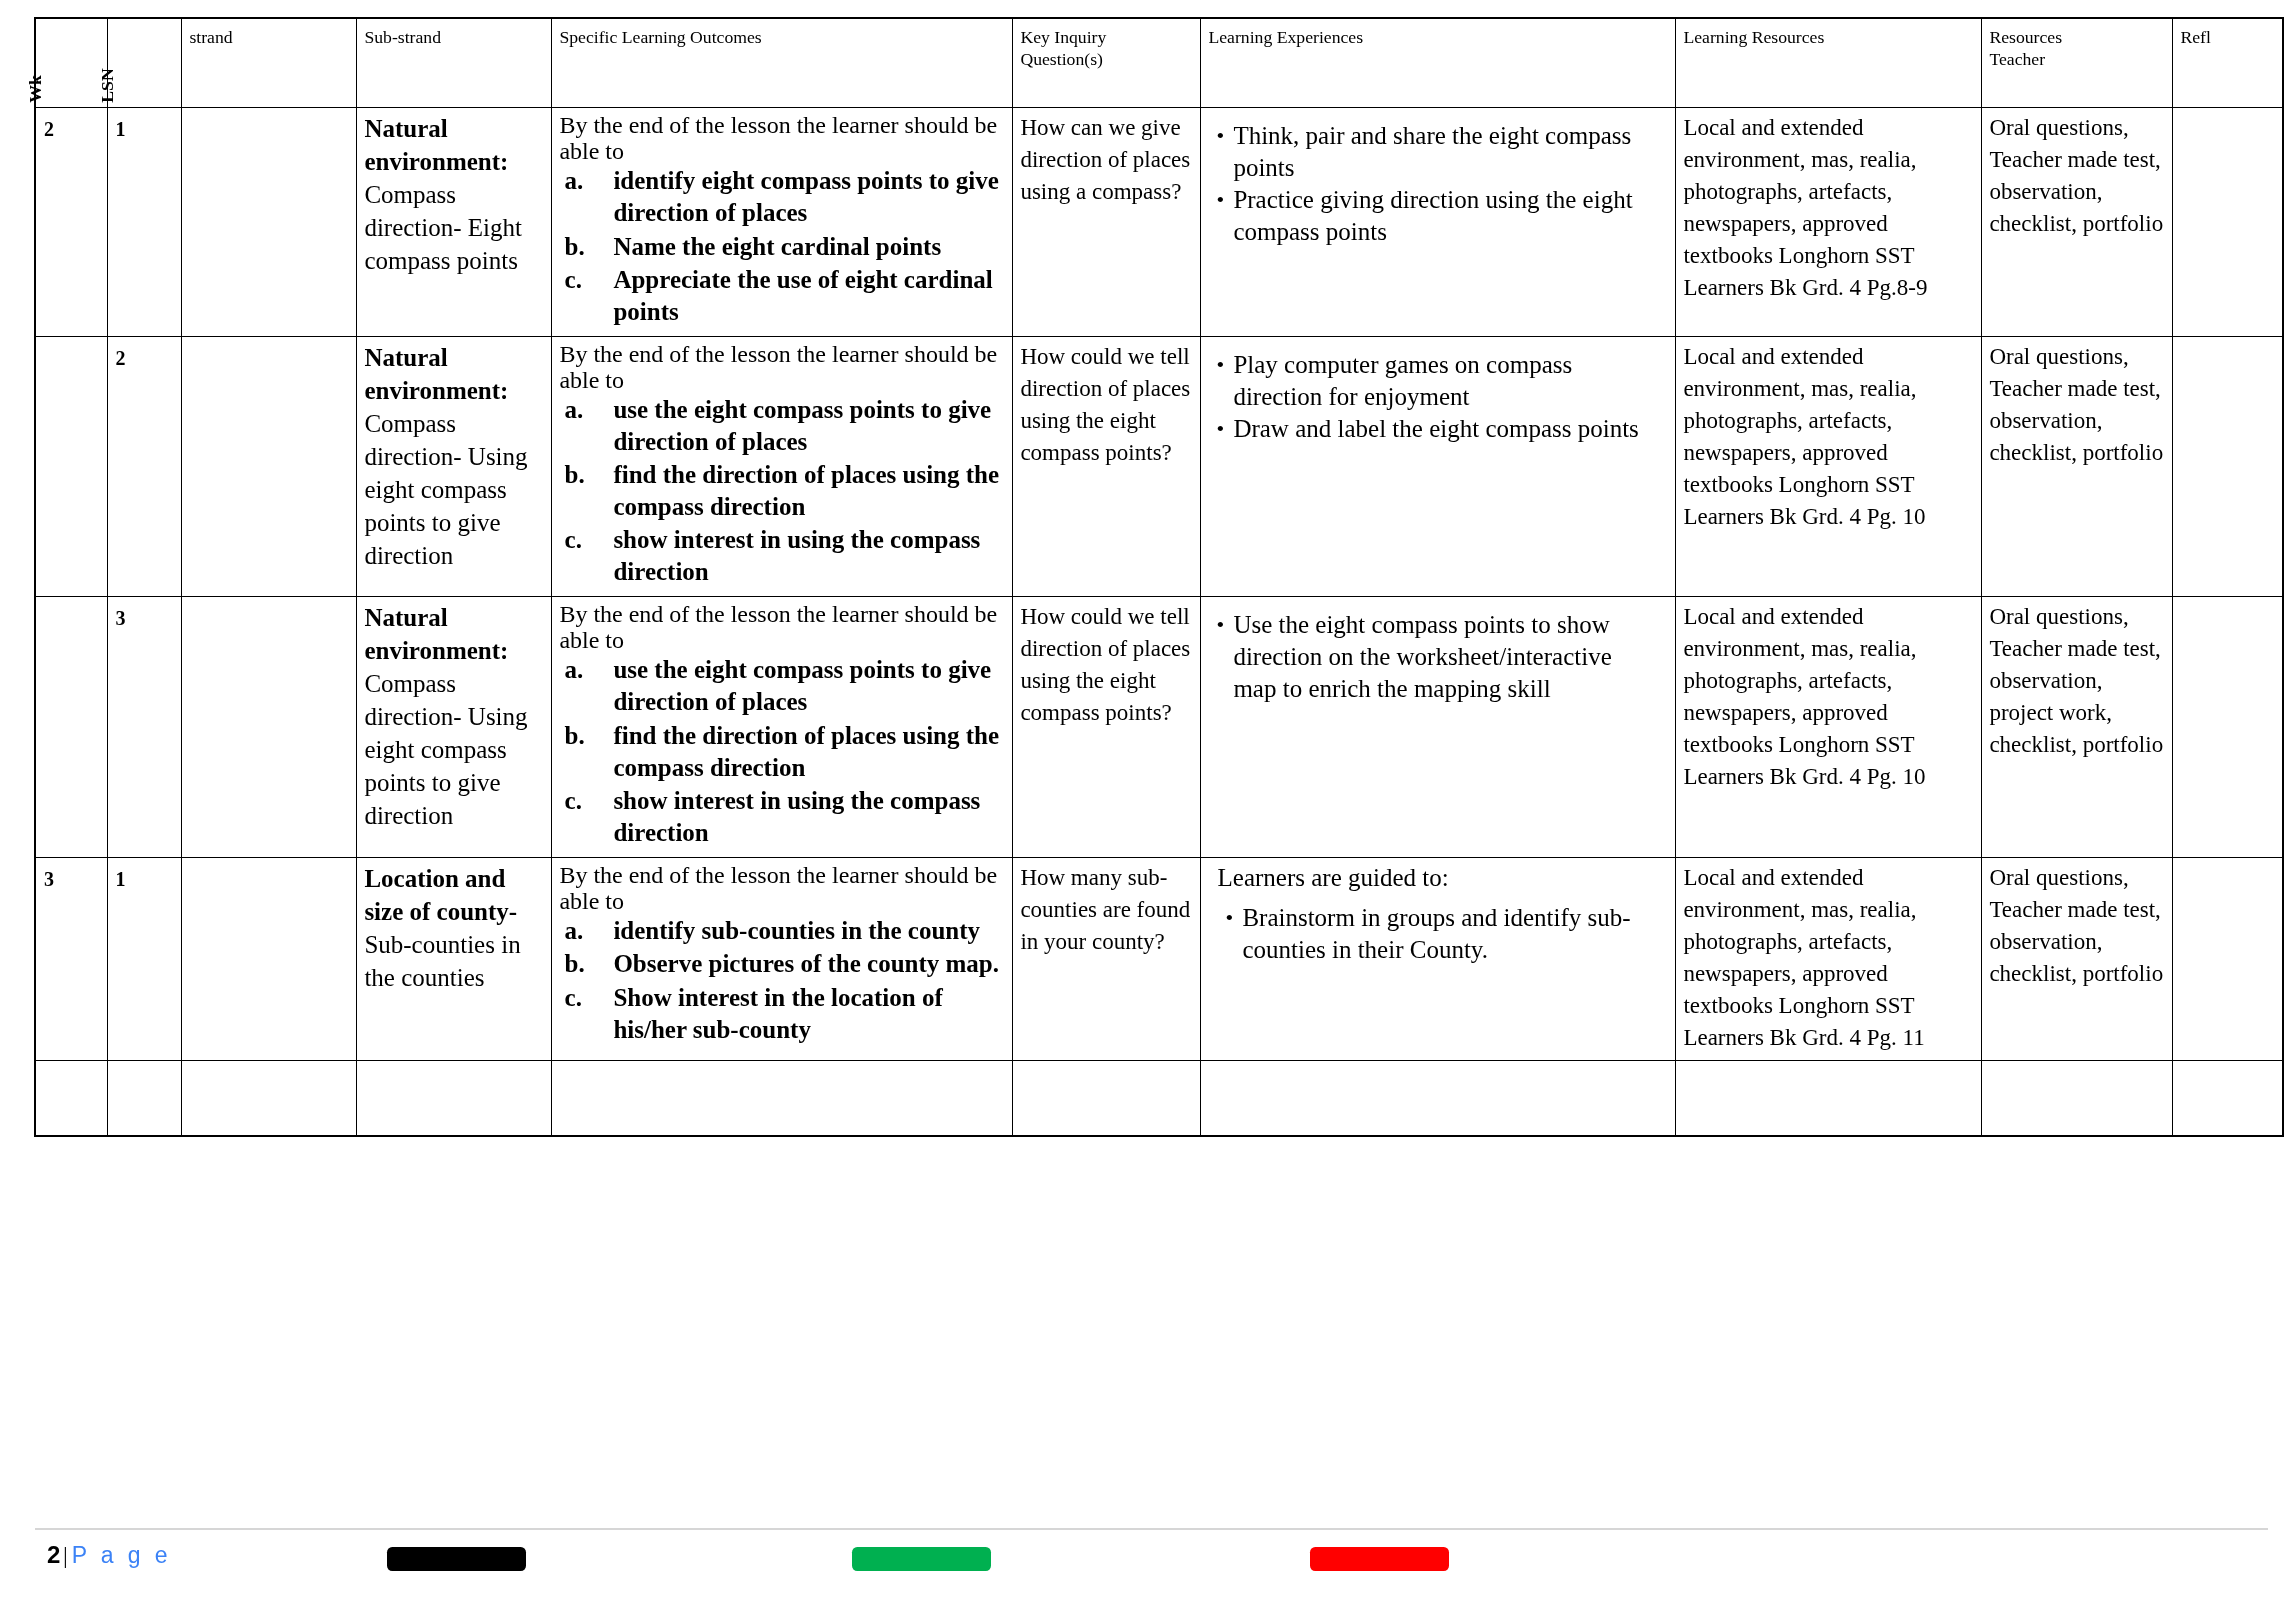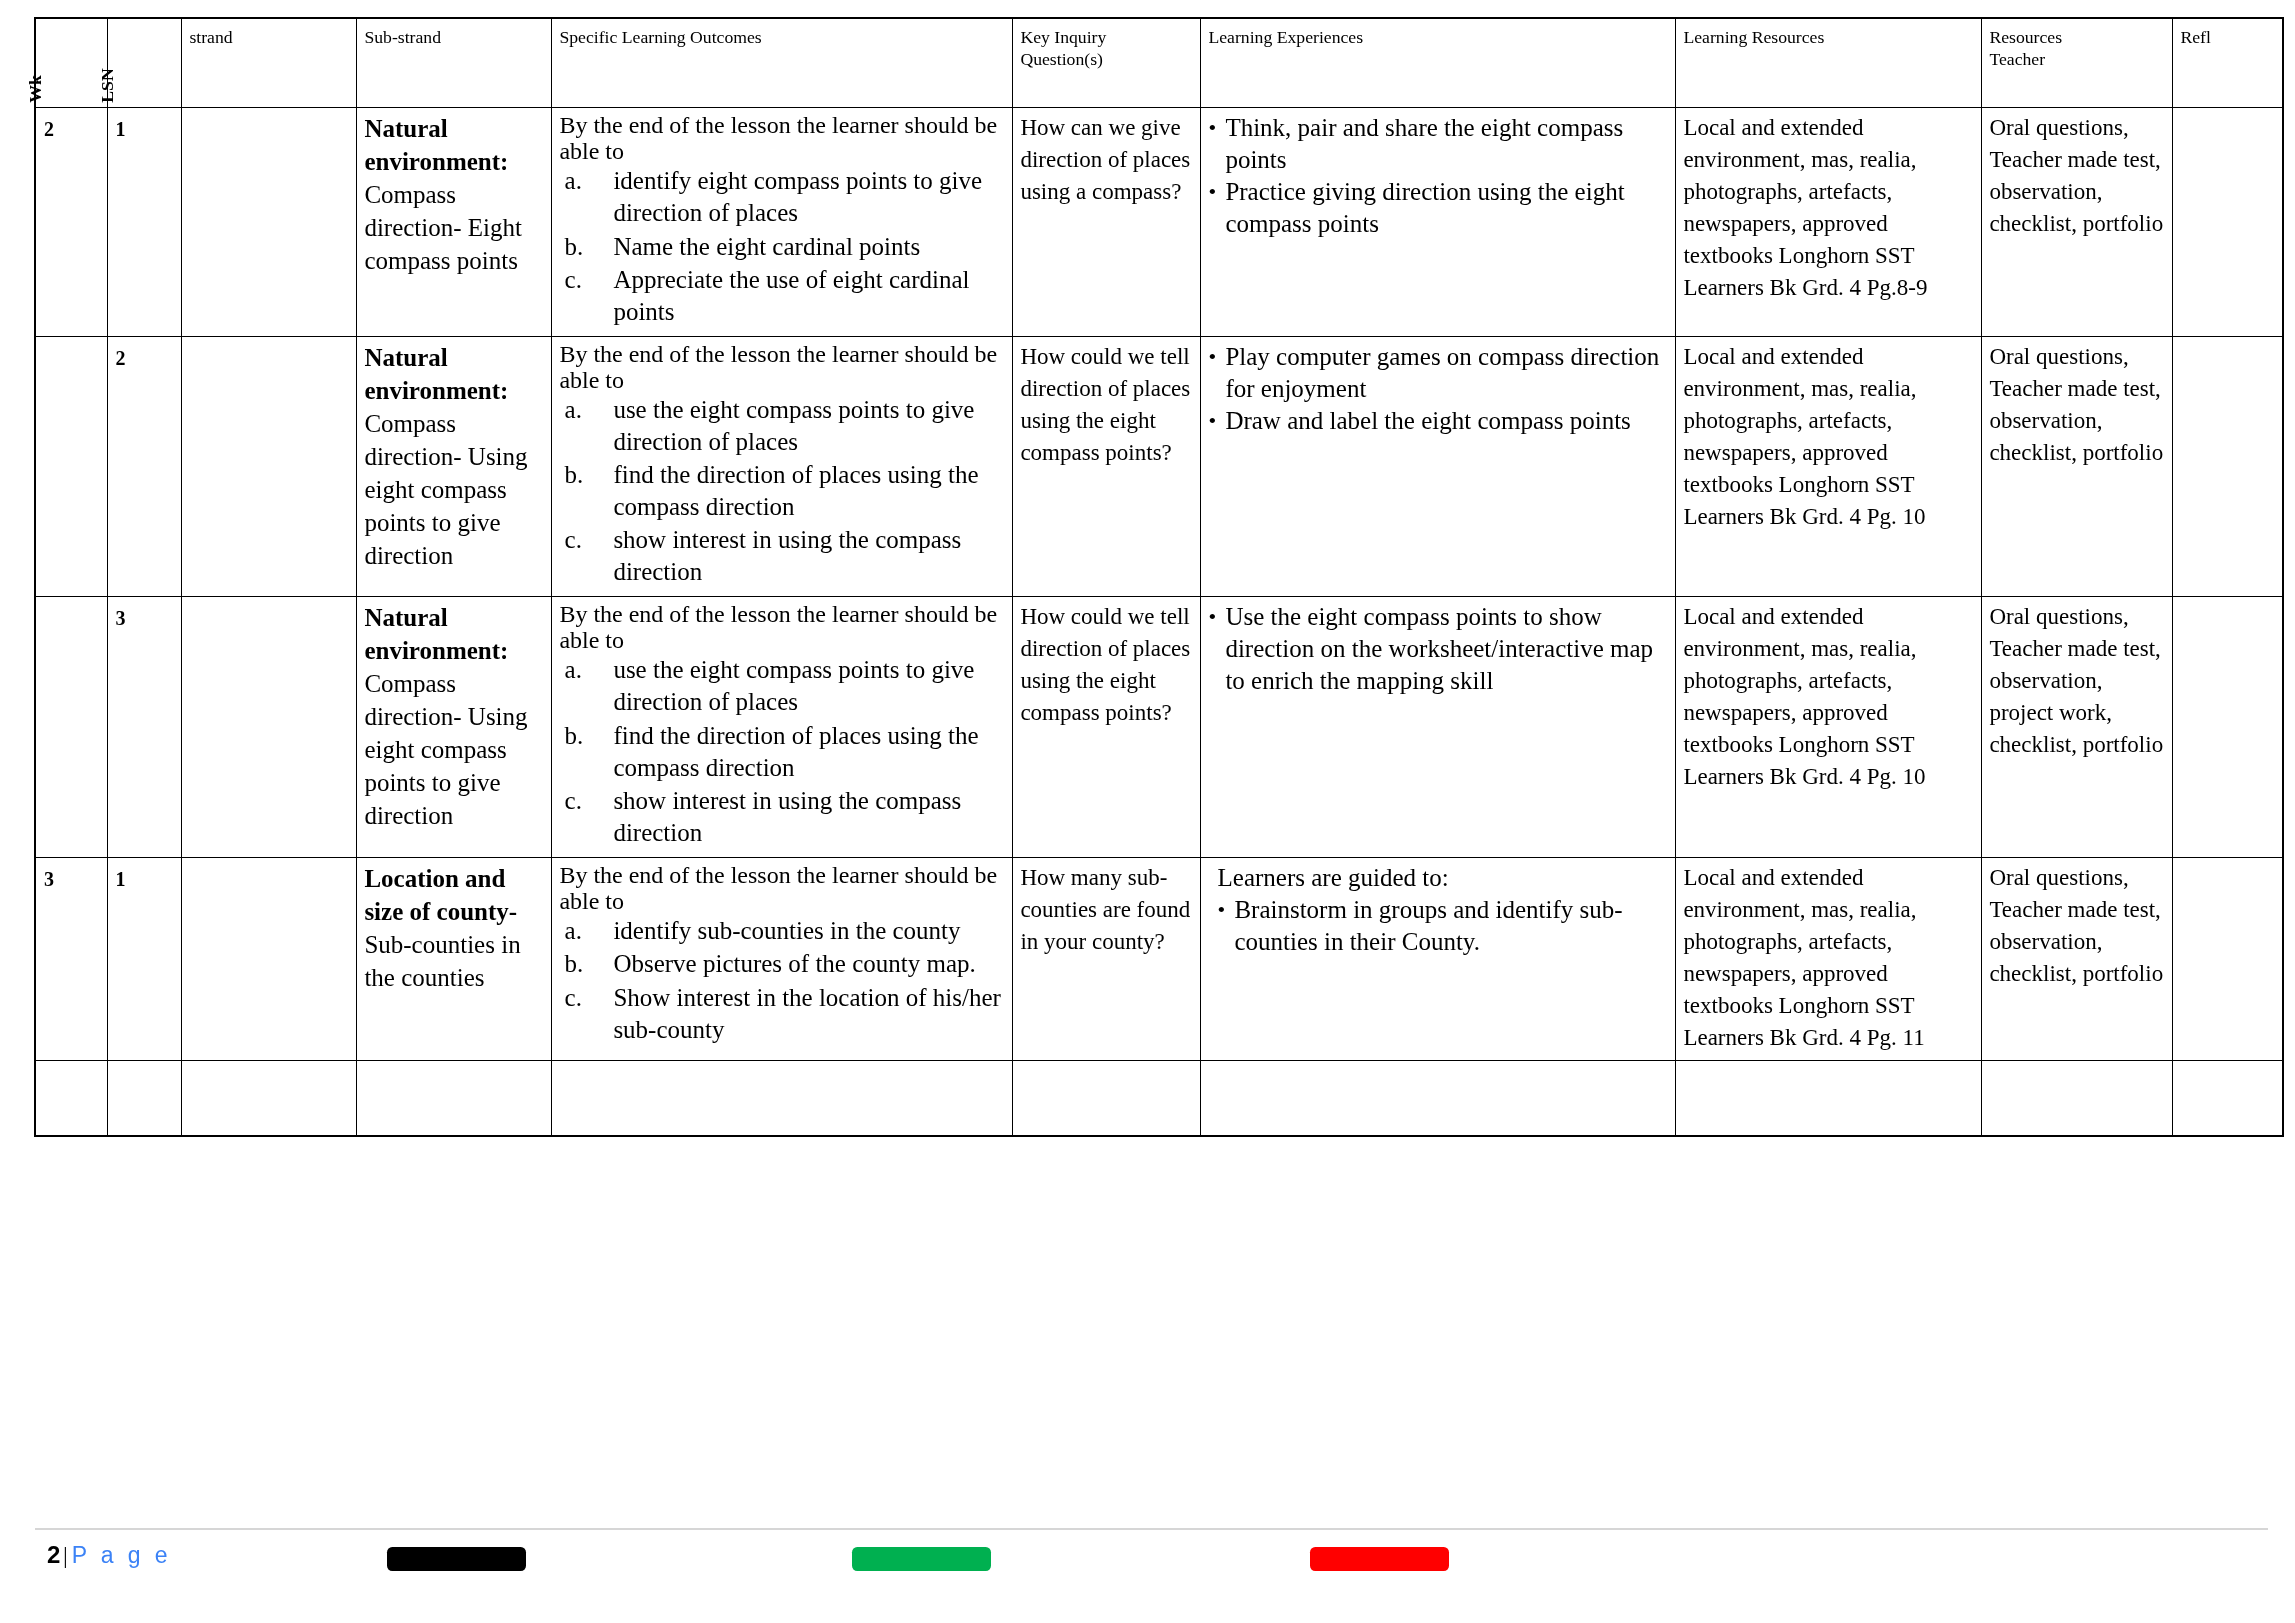--- a/index.html
+++ b/index.html
@@ -103,39 +103,40 @@
   .intro {
     font-size: 24px;
     line-height: 26px;
     margin: 0 0 1.3px 0;
   }
   ol.slo {
     margin: 0;
     padding: 0 0 0 0;
     list-style: none;
     counter-reset: sloitem;
+    font-weight: bold;
   }
   ol.slo > li {
     position: relative;
     padding-left: 54px;
     margin: 0 0 1.3px 0;
     font-size: 25px;
     line-height: 32px;
     counter-increment: sloitem;
   }
   ol.slo > li::before {
     content: counter(sloitem, lower-alpha) ".";
     position: absolute;
     left: 5.2px;
     top: 0;
     font-size: 25px;
     line-height: 32px;
   }
   ul.bullets {
-    margin: 0;
+    margin: 8px;
     padding: 0;
     list-style: none;
   }
   ul.bullets > li {
     position: relative;
     padding-left: 17px;
     margin: 0;
     font-size: 25px;
     line-height: 32px;
   }

